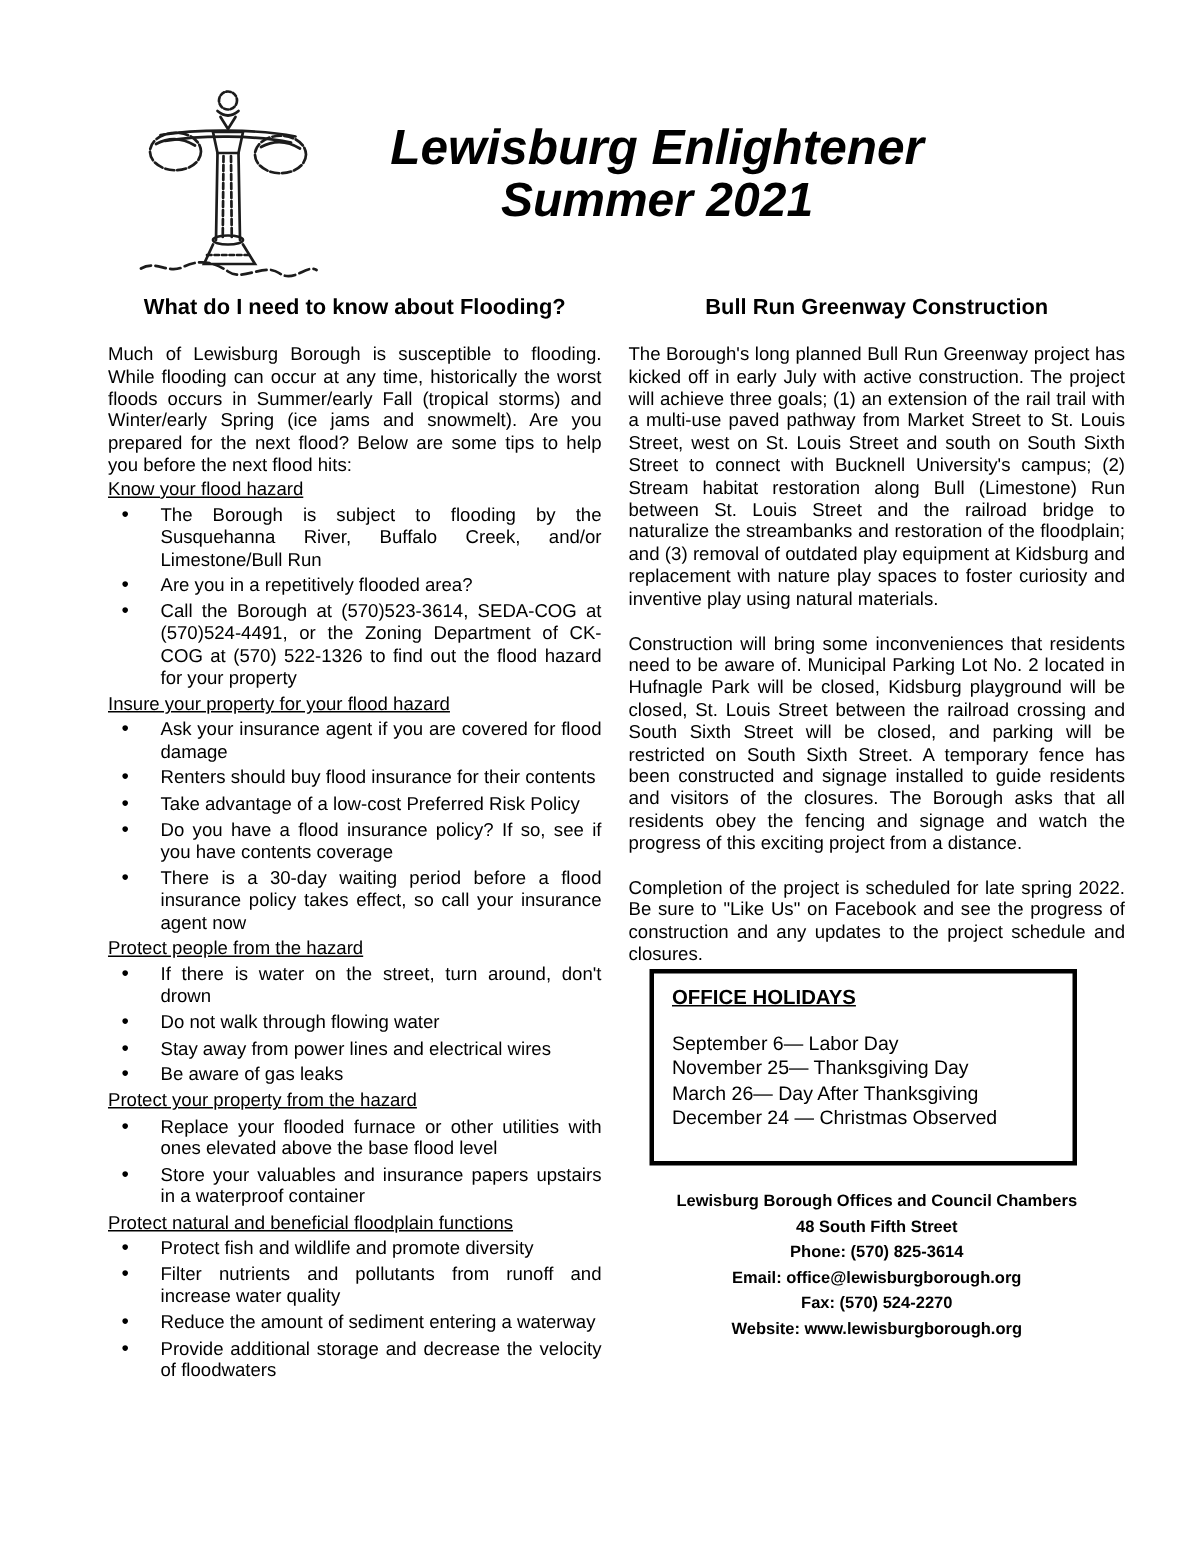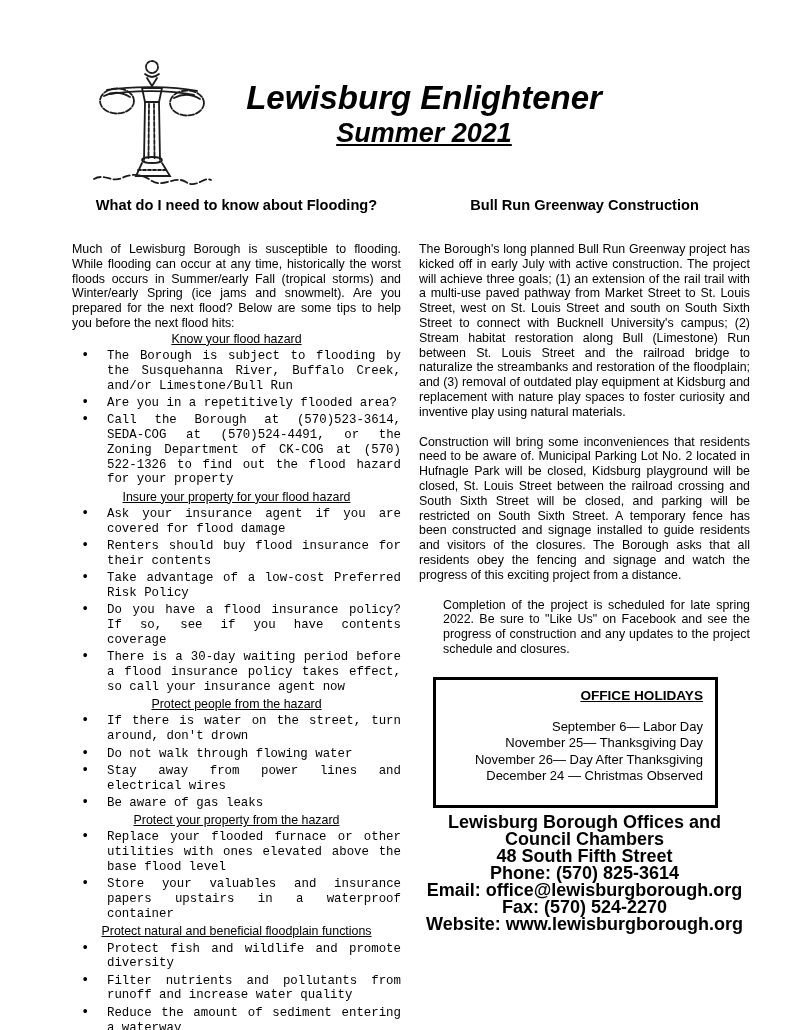--- a/index.html
+++ b/index.html
@@ -7,60 +7,60 @@
     position:relative;
     width:796px;height:1030px;
     background:#ffffff;
     font-family:"Liberation Sans",sans-serif;
     color:#000;
     overflow:hidden;
   }
   
   .logo{position:absolute;left:90px;top:56px;}
   .titles{
-    position:absolute;left:204px;top:80px;width:440px;
+    position:absolute;left:218px;top:80px;width:440px;
     text-align:center;font-weight:bold;font-style:italic;
   }
   .title{font-size:33px;line-height:36px;}
-  .subtitle{font-size:27px;line-height:30px;margin-top:2px;text-decoration:underline;}
+  .subtitle{font-size:32px;line-height:30px;margin-top:2px;}
   
   .col{position:absolute;top:196px;font-size:12.4px;line-height:14.8px;}
   .col-left{left:72px;width:329px;}
   .col-right{left:419px;width:331px;}
   .col-heading{
     font-size:14.6px;font-weight:bold;text-align:center;
-    line-height:18px;margin-bottom:28px;
+    line-height:18px;margin-bottom:15px;
   }
   .para{text-align:justify;margin:0 0 15px 0;}
   .intro{text-align:justify;margin:0;}
-  .subhead{text-decoration:underline;margin:1px 0;text-align:center;}
+  .subhead{text-decoration:underline;margin:1px 0;}
   .bullet{
     position:relative;padding-left:35px;
-    text-align:justify;margin:2.5px 0;font-family:Liberation Mono, monospace;
+    text-align:justify;margin:2.5px 0;
   }
   .bullet::before{
     content:"\2022";
     position:absolute;left:9px;top:-1px;font-size:14px;
   }
   
   .holiday-box{
     border:3px solid #000;
-    width:255px;margin-left:14px;margin-top:20px;
+    width:255px;margin-left:14px;margin-top:2px;
     padding:9px 12px 20px 12px;
-    text-align:right;
+    text-align:left;
   }
   .holiday-title{
     font-weight:bold;text-decoration:underline;
     font-size:13.6px;margin-bottom:15px;
   }
   .holiday-item{font-weight:normal;font-size:13px;line-height:16.5px;}
   
   .contact{
-    margin-top:6px;text-align:center;
-    font-weight:bold;font-size:18px;line-height:17px;
+    margin-top:16px;text-align:center;
+    font-weight:bold;font-size:11px;line-height:17px;
   }
 </style>
 </head>
 <body>
 
 <div class="page">
 
   <div class="logo">
     <svg width="124" height="130" viewBox="0 0 124 130">
       <g stroke="#1c1c1c" fill="none" stroke-width="1.8" stroke-linecap="round">
@@ -129,27 +129,27 @@
     <div class="bullet">Protect fish and wildlife and promote diversity</div>
     <div class="bullet">Filter nutrients and pollutants from runoff and increase water quality</div>
     <div class="bullet">Reduce the amount of sediment entering a waterway</div>
     <div class="bullet">Provide additional storage and decrease the velocity of floodwaters</div>
   </div>
 
   <div class="col col-right">
     <div class="col-heading">Bull Run Greenway Construction</div>
     <div class="para">The Borough's long planned Bull Run Greenway project has kicked off in early July with active construction. The project will achieve three goals; (1) an extension of the rail trail with a multi-use paved pathway from Market Street to St. Louis Street, west on St. Louis Street and south on South Sixth Street to connect with Bucknell University's campus; (2) Stream habitat restoration along Bull (Limestone) Run between St. Louis Street and the railroad bridge to naturalize the streambanks and restoration of the floodplain; and (3) removal of outdated play equipment at Kidsburg and replacement with nature play spaces to foster curiosity and inventive play using natural materials.</div>
     <div class="para">Construction will bring some inconveniences that residents need to be aware of. Municipal Parking Lot No. 2 located in Hufnagle Park will be closed, Kidsburg playground will be closed, St. Louis Street between the railroad crossing and South Sixth Street will be closed, and parking will be restricted on South Sixth Street. A temporary fence has been constructed and signage installed to guide residents and visitors of the closures. The Borough asks that all residents obey the fencing and signage and watch the progress of this exciting project from a distance.</div>
-    <div class="para" style="margin-bottom:2px;margin-left:24px;">Completion of the project is scheduled for late spring 2022. Be sure to "Like Us" on Facebook and see the progress of construction and any updates to the project schedule and closures.</div>
+    <div class="para" style="margin-bottom:2px;">Completion of the project is scheduled for late spring 2022. Be sure to "Like Us" on Facebook and see the progress of construction and any updates to the project schedule and closures.</div>
 
     <div class="holiday-box">
       <div class="holiday-title">OFFICE HOLIDAYS</div>
       <div class="holiday-item">September 6— Labor Day</div>
       <div class="holiday-item">November 25— Thanksgiving Day</div>
-      <div class="holiday-item">November 26— Day After Thanksgiving</div>
+      <div class="holiday-item">March 26— Day After Thanksgiving</div>
       <div class="holiday-item">December 24 — Christmas Observed</div>
     </div>
 
     <div class="contact">
       <div>Lewisburg Borough Offices and Council Chambers</div>
       <div>48 South Fifth Street</div>
       <div>Phone: (570) 825-3614</div>
       <div>Email:  office@lewisburgborough.org</div>
       <div>Fax: (570) 524-2270</div>
       <div>Website: www.lewisburgborough.org</div>

